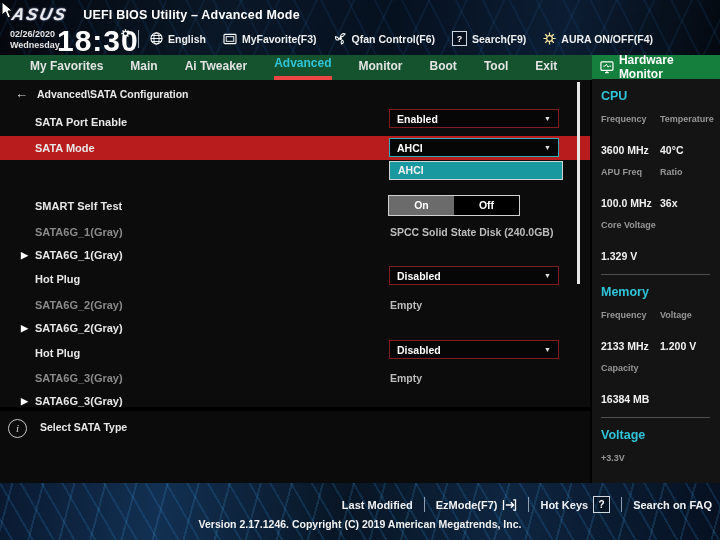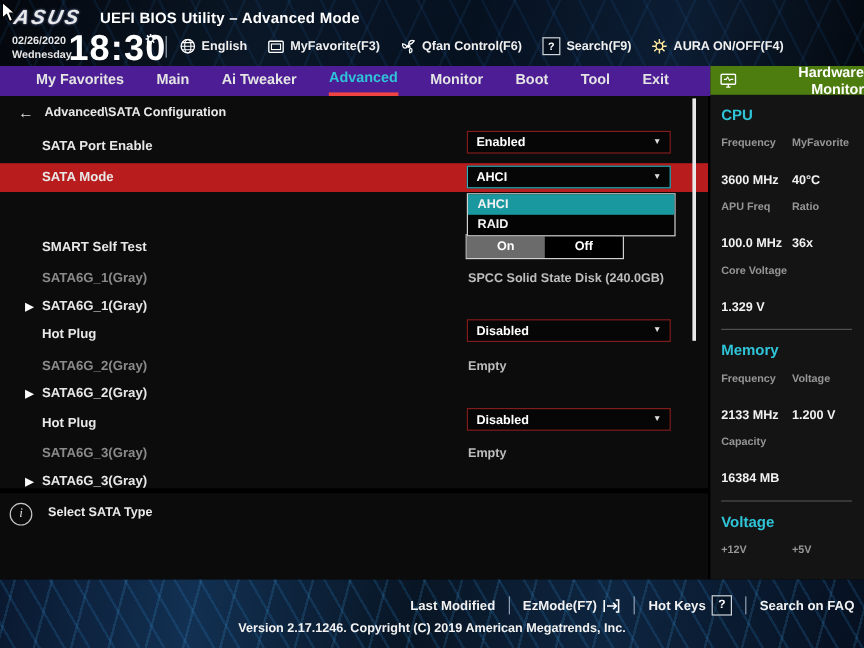--- a/index.html
+++ b/index.html
@@ -28,24 +28,24 @@
   .datetime{position:absolute;top:29px;left:10px;font-size:9px;line-height:11px;color:#e6e6e6;font-weight:bold;}
   .clock{position:absolute;top:24px;left:57px;font-size:30px;font-weight:bold;color:#fff;letter-spacing:1px;}
   .clock-gear{position:absolute;top:24px;left:121px;}
   .vsep{position:absolute;top:30px;left:138px;width:1px;height:18px;background:#9aa6b4;}
   .toolbar{position:absolute;top:31px;left:150px;display:flex;align-items:center;gap:17px;}
   .tool-item{display:flex;align-items:center;gap:5px;font-size:10.5px;font-weight:bold;color:#f0f0f0;cursor:default;}
   .qbox{display:inline-flex;align-items:center;justify-content:center;width:13px;height:13px;
         border:1px solid #cfd6dd;font-size:9px;font-weight:bold;color:#fff;background:rgba(0,0,0,.25);}
 
   
-  .tabbar{position:absolute;top:55px;left:0;width:720px;height:25px;background:#4c1d95;
+  .tabbar{position:absolute;top:55px;left:0;width:720px;height:25px;background:#14532d;
           display:flex;align-items:center;gap:27px;padding-left:30px;box-sizing:border-box;}
   .tab{font-size:12px;font-weight:bold;color:#e4e4e4;height:23px;line-height:21px;cursor:default;}
-  .tab.active{color:#2fc4d8;border-bottom:4px solid #ef4444;}
+  .tab.active{color:#2fc4d8;border-bottom:6px solid #ef4444;}
 
   
   .left-panel{position:absolute;top:80px;left:0;width:590px;height:403px;background:#0c0c0c;}
   .breadcrumb{position:absolute;top:6px;left:15px;display:flex;align-items:center;gap:9px;
               font-size:10.5px;font-weight:bold;color:#e8e8e8;}
   .back-arrow{font-size:13px;color:#ddd;}
   .srow{position:absolute;left:0;width:590px;height:23px;display:flex;align-items:center;}
   .srow .lbl{position:absolute;left:35px;font-size:11px;font-weight:bold;color:#e8e8e8;}
   .srow .lbl.gray{color:#8a8a8a;}
   .srow .chev{position:absolute;left:21px;font-size:9px;font-weight:bold;color:#fff;}
@@ -64,22 +64,22 @@
   .toggle span{width:65px;text-align:center;font-size:10.5px;font-weight:bold;line-height:19px;color:#fff;}
   .toggle .on{background:#6b6b6b;}
   .scrollbar{position:absolute;left:577px;top:2px;width:3px;height:202px;background:#e8e8e8;}
   .help-area{position:absolute;left:0;right:0;top:327px;bottom:0;background:#0b0b0b;border-top:4px solid #000;}
   .info-circle{position:absolute;left:8px;top:8px;width:17px;height:17px;border:1.5px solid #c7c7c7;border-radius:50%;
                text-align:center;line-height:17px;font-size:11px;font-style:italic;font-family:"Liberation Serif",serif;color:#ddd;}
   .help-text{position:absolute;left:40px;top:10px;font-size:10.5px;font-weight:bold;color:#e9e9e9;}
 
   
   .right-panel{position:absolute;top:55px;left:592px;width:128px;height:428px;background:#141414;}
-  .hm-header{display:flex;align-items:center;gap:5px;height:24px;padding-left:8px;background:#4d7c0f;
-             font-size:12px;font-weight:bold;color:#fff;text-align:right;}
+  .hm-header{display:flex;align-items:center;gap:5px;height:24px;padding-left:8px;background:#15803d;
+             font-size:12px;font-weight:bold;color:#fff;}
   .hm-body{padding:0 0 0 9px;}
   .sec-title{font-size:12.5px;font-weight:bold;color:#2fc4d8;margin-top:10px;}
   .mrow{display:flex;margin-top:11px;}
   .metric{width:59px;}
   .metric .ml{font-size:9px;color:#969696;font-weight:bold;}
   .metric .mv{font-size:10.5px;color:#f2f2f2;font-weight:bold;margin-top:20px;}
   .hm-div{height:1px;background:#4f4f4f;margin:12px 10px 0 0;}
 
   
   .footer{position:absolute;top:483px;left:0;width:720px;height:70px;}
@@ -185,21 +185,20 @@
     <div class="srow hl" style="top:56px">
       <span class="lbl">SATA Mode</span>
       <div class="dd teal" style="top:2px">
         <span class="dv">AHCI</span>
         <span class="arr">▼</span>
       </div>
     </div>
 
     <div class="popup">
       <div class="opt sel">AHCI</div>
-      <div class="opt">RAID</div>
     </div>
 
 
     <div class="srow" style="top:114px">
       <span class="lbl">SMART Self Test</span>
       <div class="toggle" style="top:1px">
         <span class="on">On</span>
         <span class="off">Off</span>
       </div>
     </div>
@@ -268,21 +267,21 @@
       <span>Hardware Monitor</span>
     </div>
     <div class="hm-body">
       <div class="sec-title">CPU</div>
       <div class="mrow">
         <div class="metric">
           <div class="ml">Frequency</div>
             <div class="mv">3600 MHz</div>
         </div>
         <div class="metric">
-          <div class="ml">MyFavorite</div>
+          <div class="ml">Temperature</div>
             <div class="mv">40°C</div>
         </div>
       </div>
       <div class="mrow">
         <div class="metric">
           <div class="ml">APU Freq</div>
             <div class="mv">100.0 MHz</div>
         </div>
         <div class="metric">
           <div class="ml">Ratio</div>
@@ -310,30 +309,20 @@
       </div>
       <div class="mrow">
         <div class="metric" style="width:100%">
           <div class="ml">Capacity</div>
             <div class="mv">16384 MB</div>
         </div>
       </div>
       <div class="hm-div"></div>
 
       <div class="sec-title">Voltage</div>
-      <div class="mrow">
-        <div class="metric">
-          <div class="ml">+12V</div>
-            <div class="mv">12.164 V</div>
-        </div>
-        <div class="metric">
-          <div class="ml">+5V</div>
-            <div class="mv">5.041 V</div>
-        </div>
-      </div>
       <div class="mrow">
         <div class="metric" style="width:100%">
           <div class="ml">+3.3V</div>
             <div class="mv">3.357 V</div>
         </div>
       </div>
     </div>
   </div>
 
   <div class="footer tech-bright">

